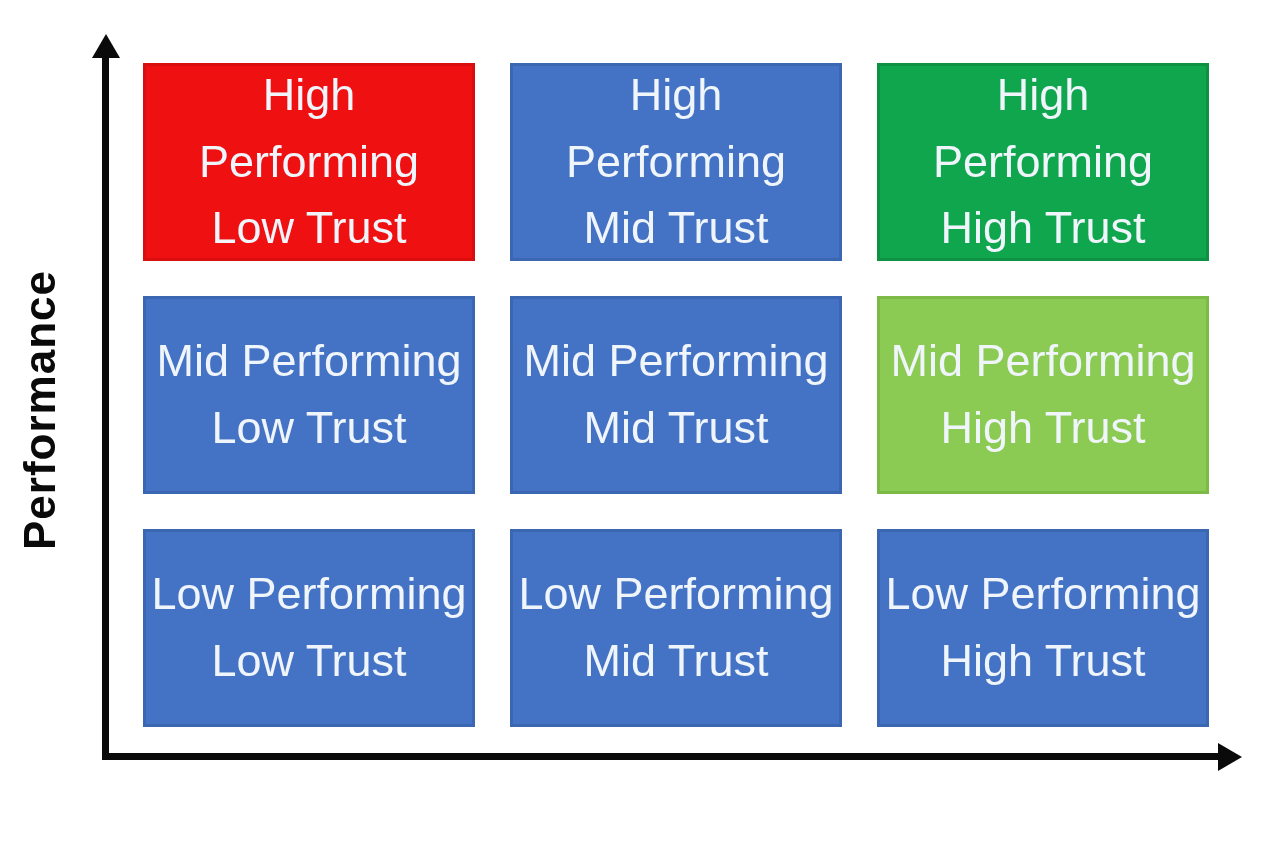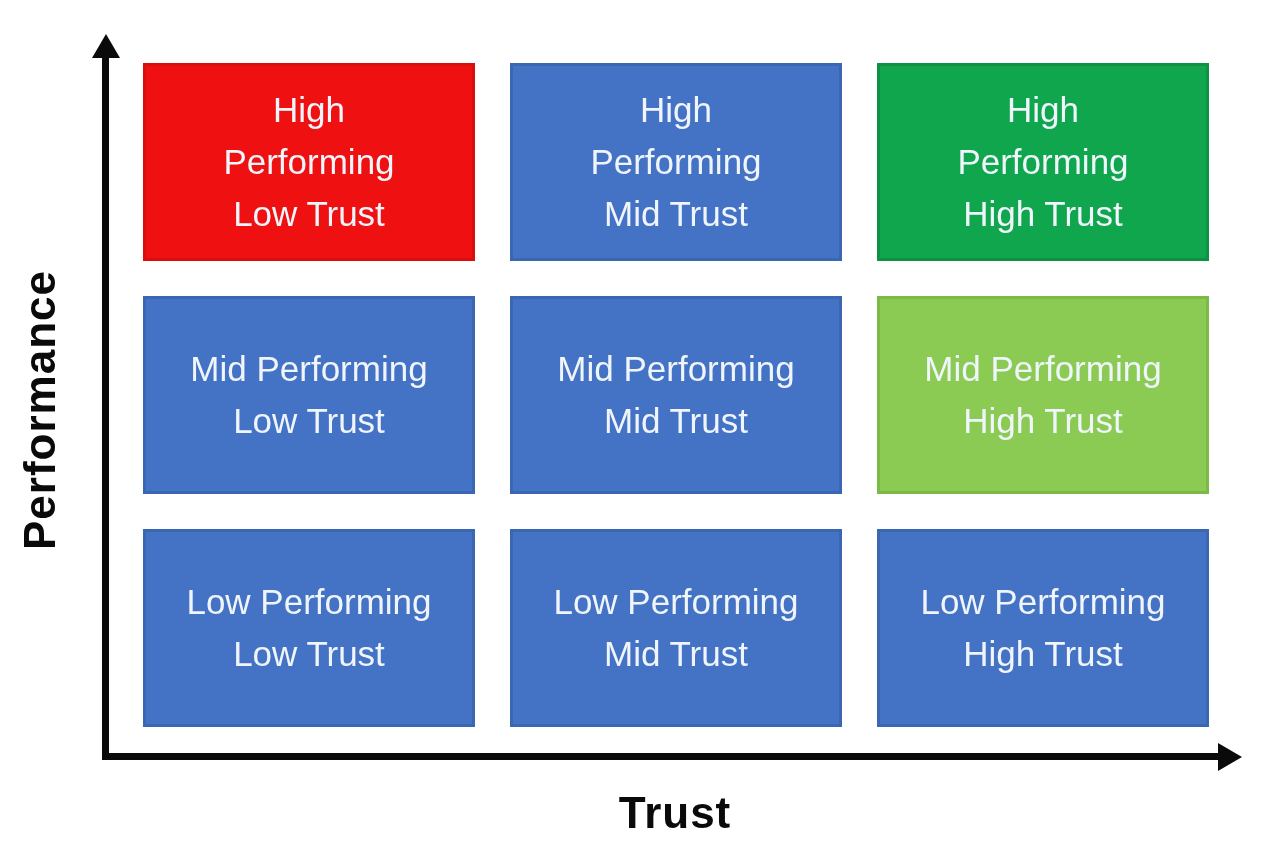--- a/index.html
+++ b/index.html
@@ -93,38 +93,37 @@
     grid-template-rows: repeat(3, 198px);
     column-gap: 35px;
     row-gap: 35px;
   }
   .cell {
     display: flex;
     align-items: center;
     justify-content: center;
     text-align: center;
     white-space: pre-line;
-    font-size: 35px;
+    font-size: 45px;
     line-height: 1.48;
     border: 3px solid transparent;
     box-sizing: border-box;
   }
 </style>
 </head>
 <body>
 
 <div class="canvas">
 
   <div class="y-axis-line"></div>
   <div class="y-axis-arrowhead"></div>
   <div class="x-axis-line"></div>
   <div class="x-axis-arrowhead"></div>
 
   <div class="y-label">Performance</div>
-  <div class="x-label">Trust</div>
 
   <div class="grid">
     <div class="cell" style="background: rgb(239, 16, 17); border-color: rgb(217, 14, 15); color: rgb(239, 245, 251);">High
 Performing
 Low Trust</div>
     <div class="cell" style="background: rgb(68, 114, 196); border-color: rgb(58, 102, 178); color: rgb(239, 245, 251);">High
 Performing
 Mid Trust</div>
     <div class="cell" style="background: rgb(16, 166, 78); border-color: rgb(14, 145, 67); color: rgb(239, 245, 251);">High
 Performing

